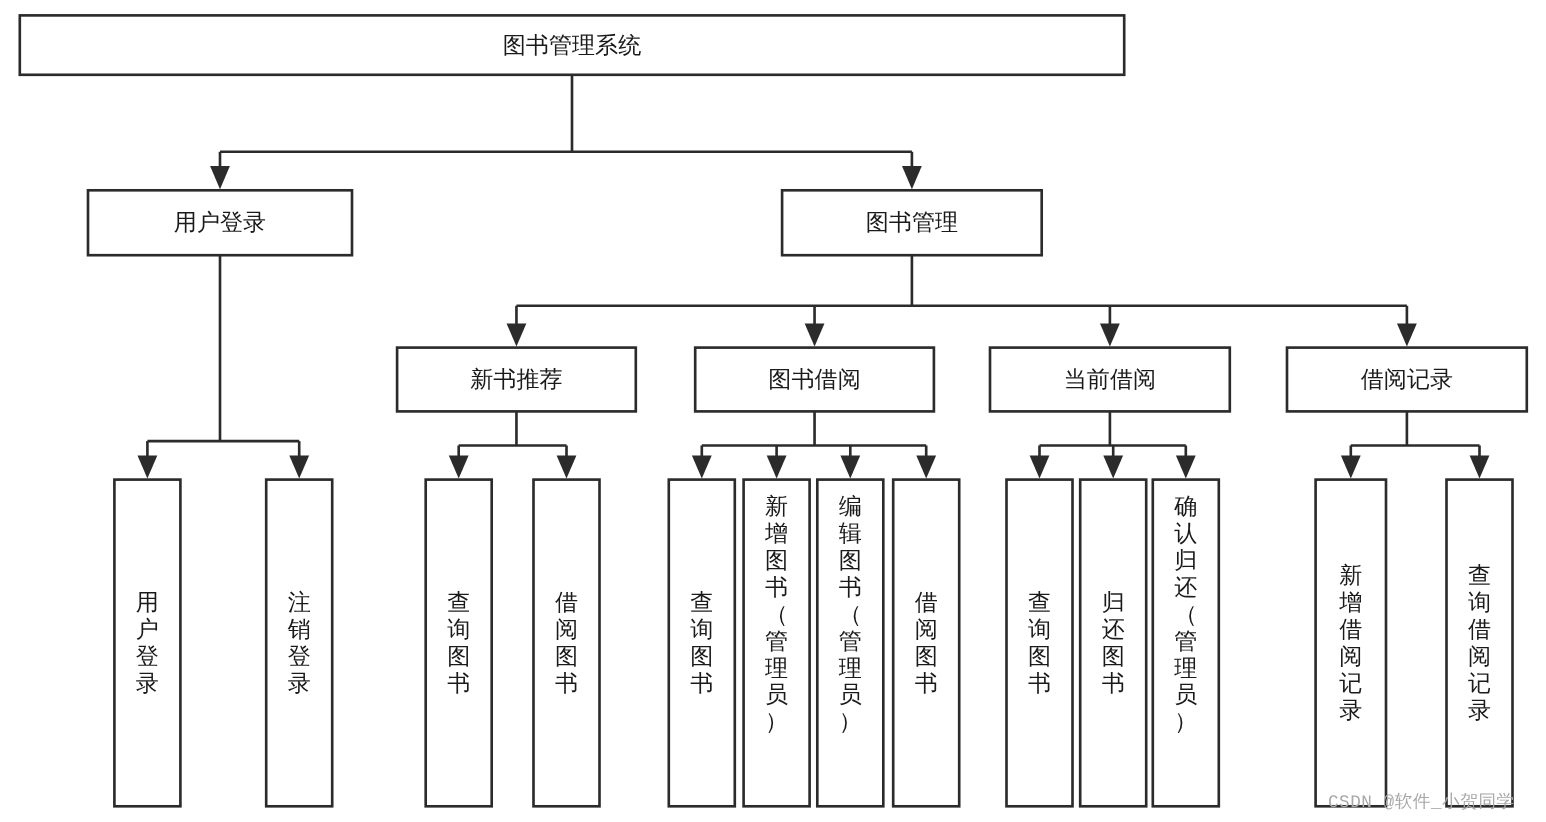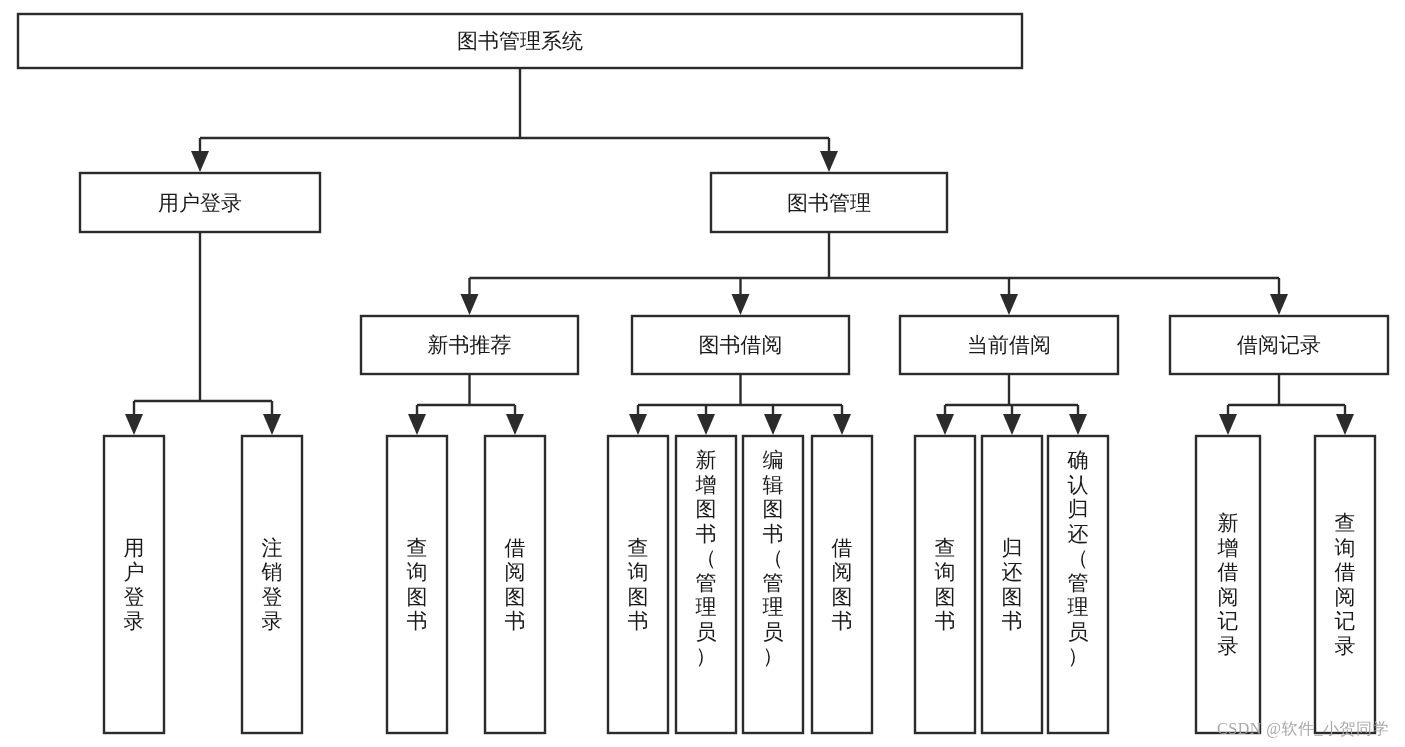--- a/index.html
+++ b/index.html
@@ -48,23 +48,23 @@
     dominant-baseline: middle;
   }
   .node-label-vert {
     font-family: "DejaVu Sans", "Liberation Sans", sans-serif;
     fill: #1a1a1a;
     font-size: 21px;
     text-anchor: middle;
   }
   .watermark {
     position: absolute;
-    right: 16px;
+    right: 28px;
     bottom: 7px;
-    font-family: Liberation Serif, serif;
+    font-family: Liberation Mono, monospace;
     font-size: 16px;
     color: #a8a8a8;
     letter-spacing: 0.5px;
     white-space: nowrap;
     user-select: none;
   }
 </style>
 </head>
 <body>
 

